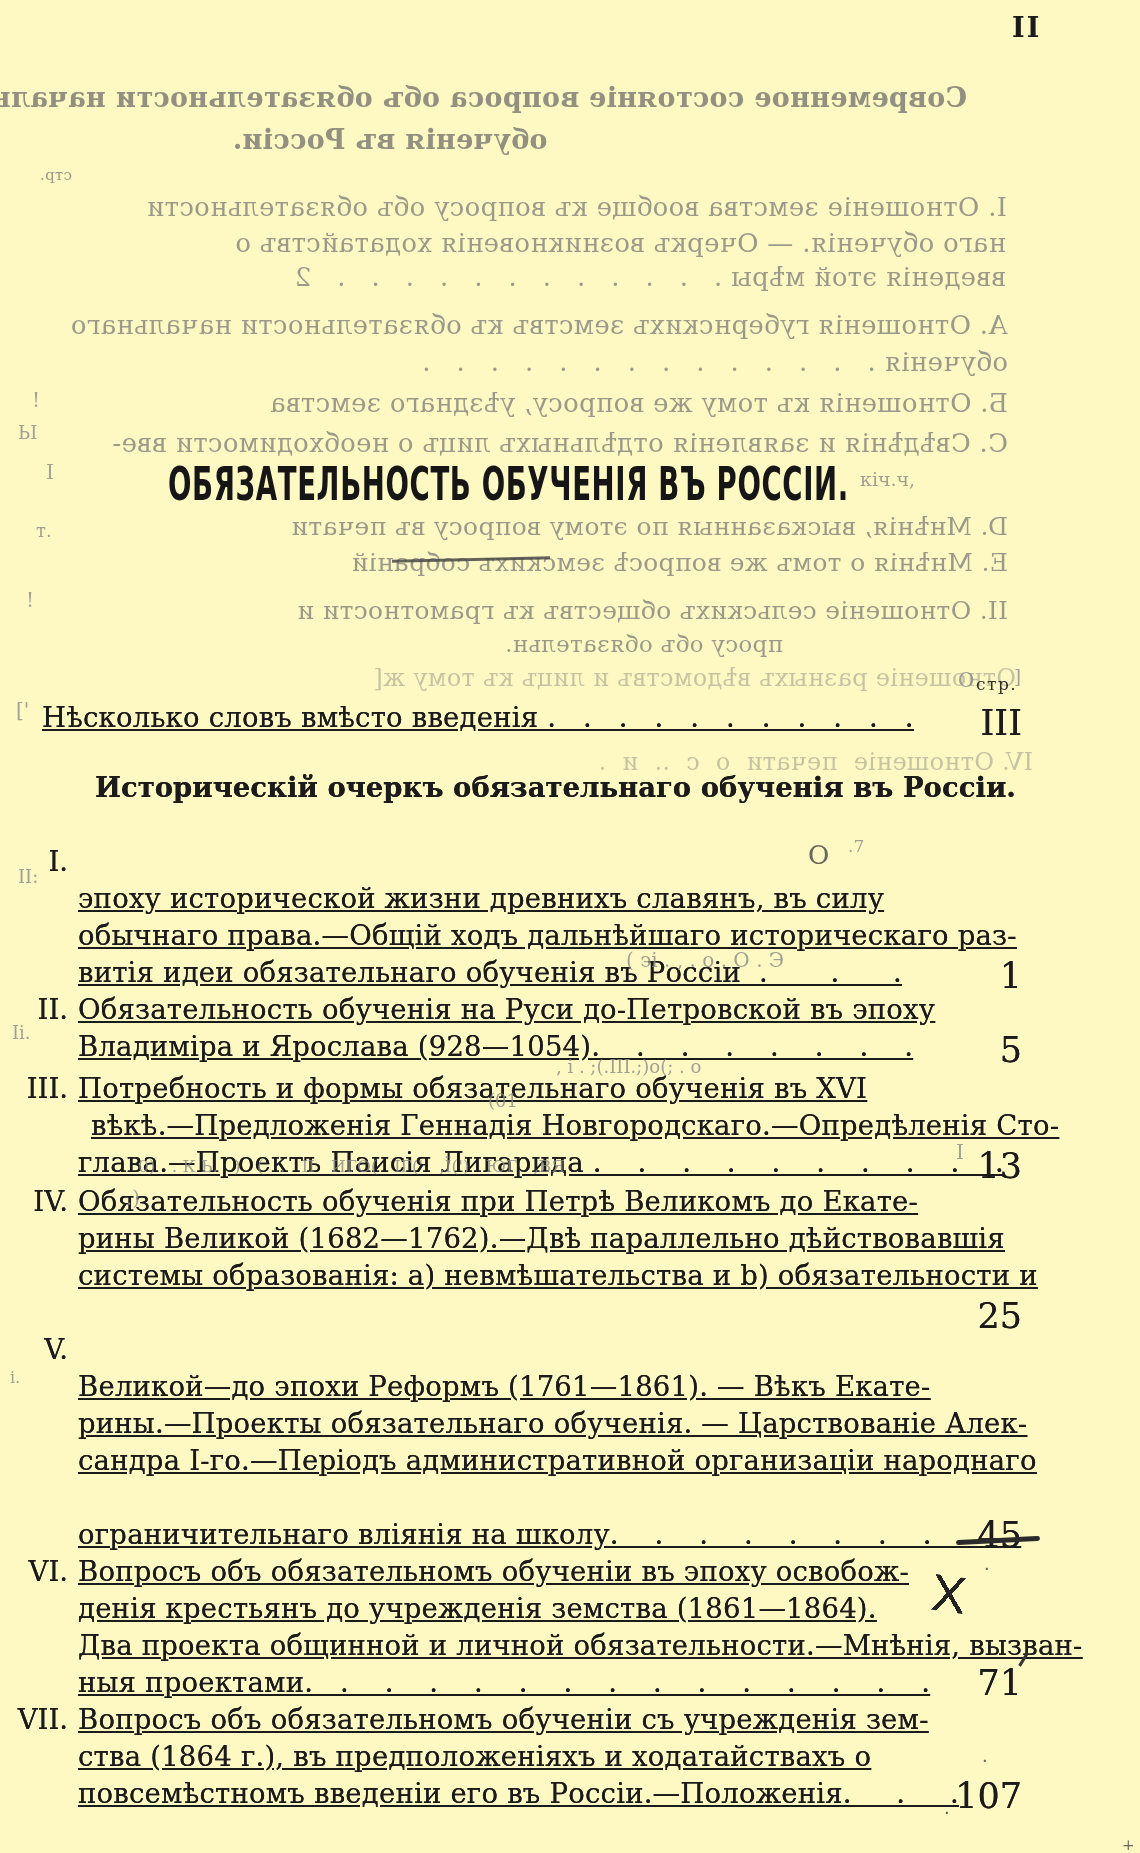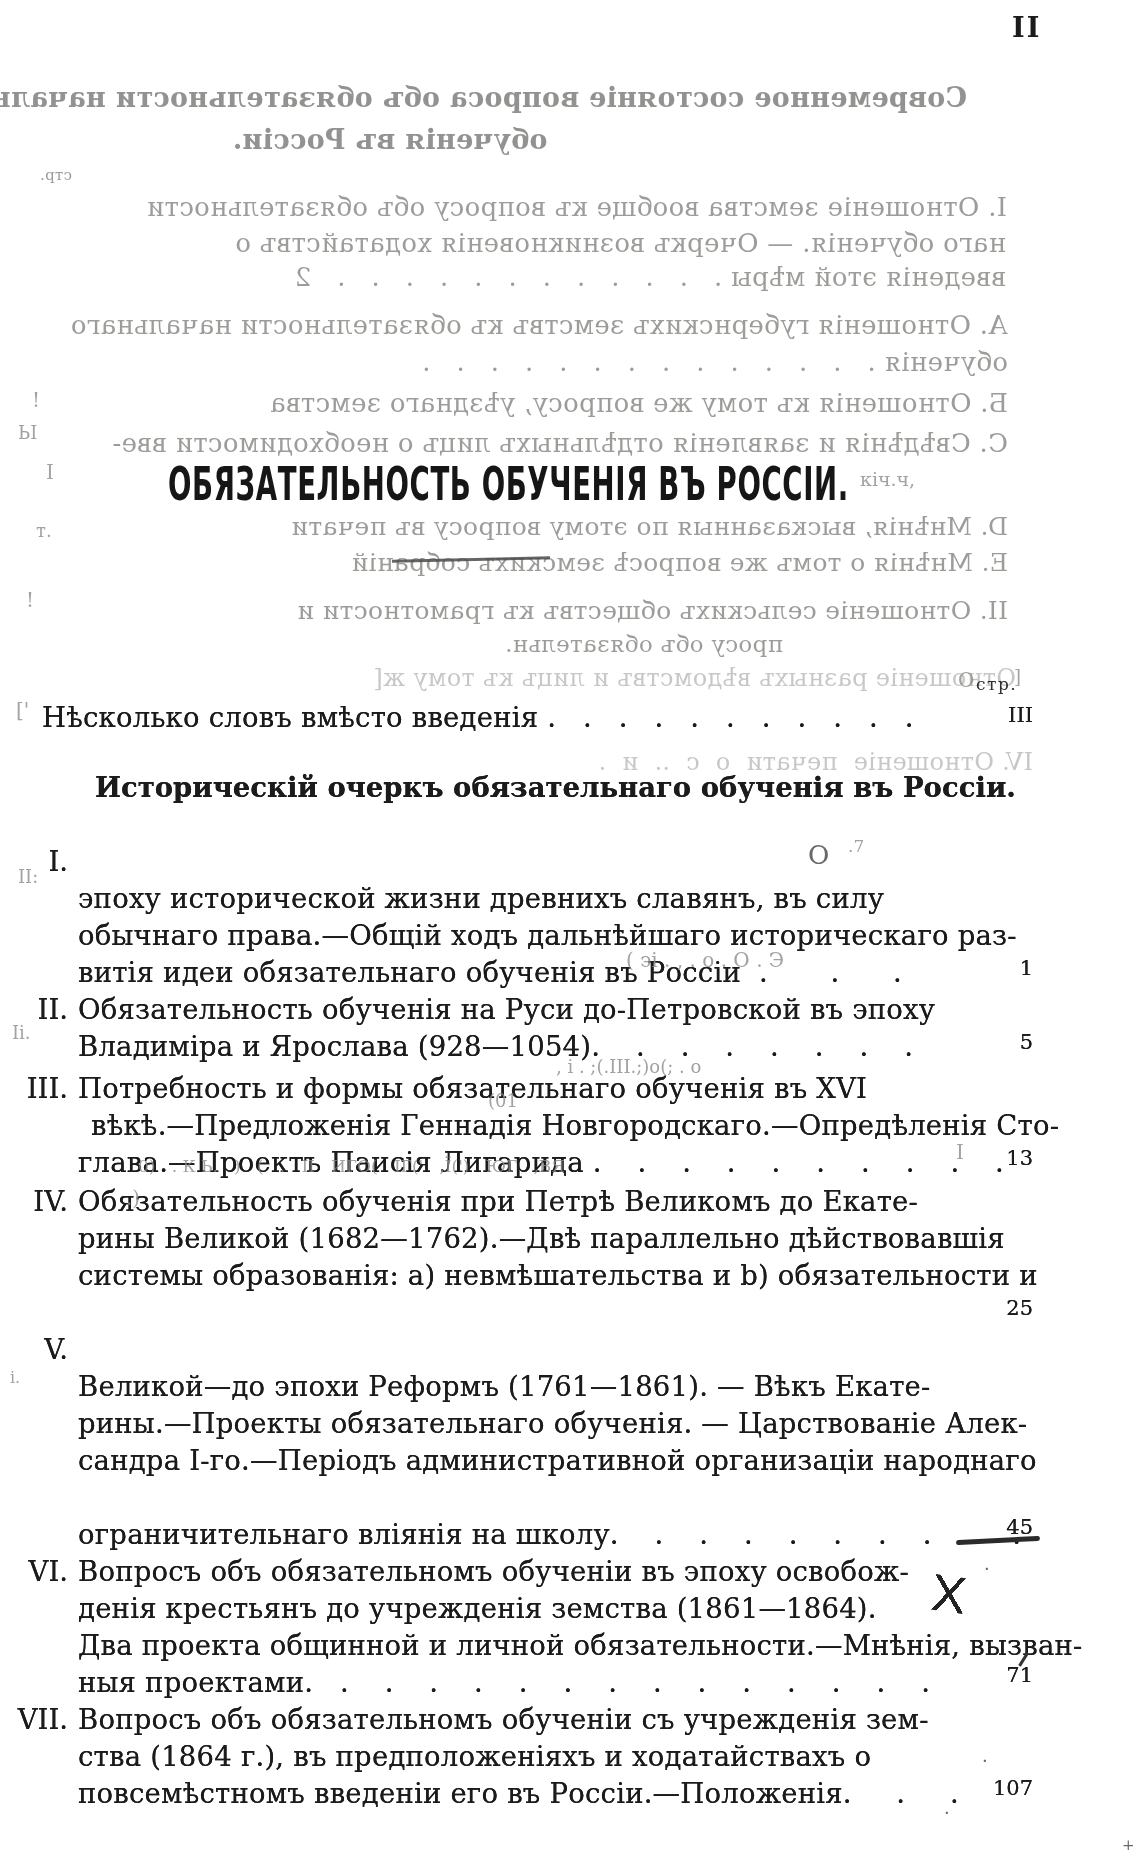--- a/index.html
+++ b/index.html
@@ -1,26 +1,26 @@
 <!DOCTYPE html>
 <html><head>
 <meta charset="utf-8">
 <style>
   html,body { margin:0; padding:0; background:#e8e8e6; }
   .page {
     position:relative; width:1140px; height:1853px; margin:0 auto;
-    background:#ffffff; overflow:hidden;
+    background:#fef9c3; overflow:hidden;
     font-family:"DejaVu Serif", serif; color:#1b1b1b;
   }
   .folio { position:absolute; font-size:27px; font-weight:bold; letter-spacing:2px; }
   .line  { position:absolute; white-space:pre; font-size:27.5px; letter-spacing:.2px;
-           text-shadow:0 0 .5px #222; }
+           text-shadow:0 0 .5px #222;text-decoration:underline; }
   .num   { position:absolute; left:0; width:68px; text-align:right; white-space:pre;
            font-size:27.5px; text-shadow:0 0 .5px #222; }
-  .pagenum { position:absolute; right:107px; font-size:21px; text-shadow:0 0 .5px #222;text-align:right; }
+  .pagenum { position:absolute; right:118px; font-size:35px; text-shadow:0 0 .5px #222;text-align:right; }
   .title { position:absolute; font-family:"DejaVu Sans", sans-serif; font-weight:bold;
            font-size:46px; letter-spacing:1px; white-space:nowrap;
            transform:scaleX(.60); transform-origin:left center; color:#161616; }
   .toc-heading { position:absolute; font-size:49px; font-weight:bold; letter-spacing:2px;
            color:#141414; }
   .sec-heading { position:absolute; font-weight:bold; font-size:27.5px; white-space:pre;
            text-shadow:0 0 .6px #222; }
   .colhead { position:absolute; font-size:17px; letter-spacing:1.5px; color:#2e2e2c; }
   .bleed { position:absolute; transform:scaleX(-1); white-space:pre; color:#7b7b78;
            opacity:.75; filter:blur(.4px); font-size:26px; letter-spacing:.3px; }

